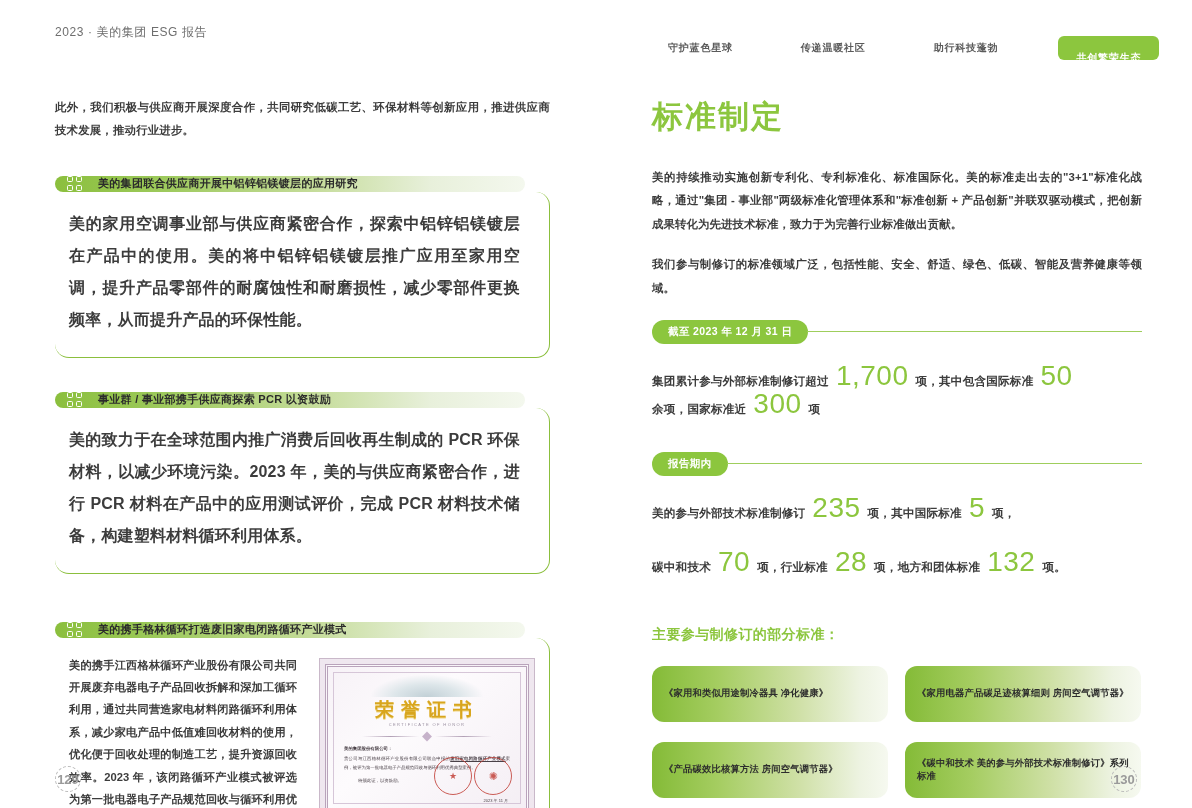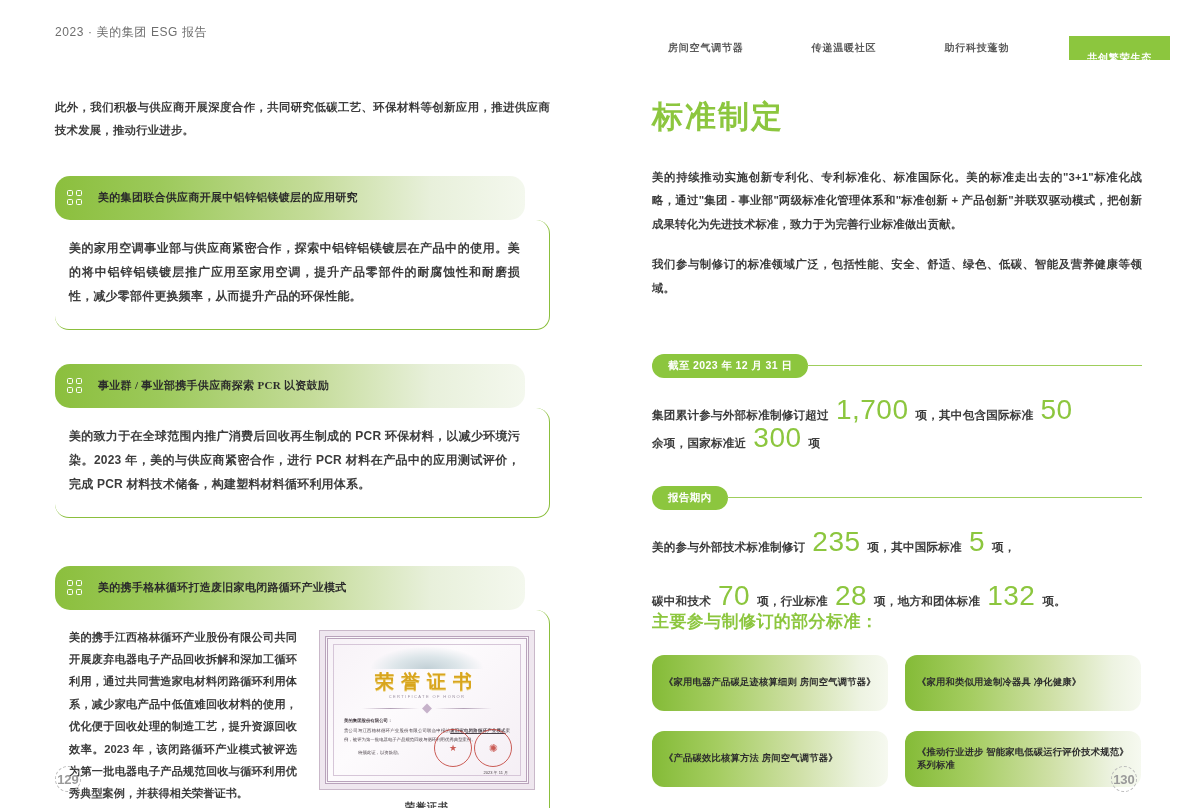--- a/index.html
+++ b/index.html
@@ -44,21 +44,21 @@
     white-space: nowrap;
     letter-spacing: 0.8px;
     font-weight: 600;
     padding: 0 8px;
     line-height: 24px;
   }
   .nav-item.spacer-wide { margin-right: 52px; }
   .nav-item.active {
     background: #8cc63e;
     color: #ffffff;
-    border-radius: 0;
+    border-radius: 6px;
     padding: 12px 18px;
     height: 20px;
     line-height: 20px;
     font-weight: 700;
   }
 
   
   .col-left {
     position: absolute;
     left: 55px; top: 96px;
@@ -79,28 +79,27 @@
     letter-spacing: 0.2px;
   }
 
   
   .case-card {
     position: relative;
     margin-top: 30px;
   }
   .case-head {
     position: relative;
-    height: 44px;
+    height: 16px;
     border-radius: 15px 15px 15px 15px;
     background: linear-gradient(to right, #8bbf3d 0%, #9cc95a 22%, #c5dc9a 55%, #e8f0db 80%, #f4f8ee 100%);
     display: flex;
     align-items: center;
     padding-left: 12px;
     width: 470px;
-    font-family: Liberation Serif, serif;
   }
   .grid-icon {
     width: 15px; height: 15px;
     display: grid;
     grid-template-columns: 6px 6px;
     grid-template-rows: 6px 6px;
     gap: 3px;
     margin-right: 16px;
     flex: 0 0 auto;
   }
@@ -112,21 +111,21 @@
   .case-title {
     font-size: 11px;
     font-weight: 700;
     color: #2b2b2b;
     letter-spacing: 0.3px;
     white-space: nowrap;
   }
   .case-body {
     position: relative;
     padding: 16px 30px 22px 14px;
-    font-size: 12px;
+    font-size: 16px;
     line-height: 2.0;
     color: #3c3c3c;
     text-align: justify;
     font-weight: 600;
     letter-spacing: 0.2px;
   }
   
   .case-frame {
     position: absolute;
     left: 0; top: 0;
@@ -284,21 +283,21 @@
     font-size: 11.4px;
     line-height: 2.05;
     color: #3c3c3c;
     text-align: justify;
     font-weight: 600;
     margin-bottom: 17px;
     letter-spacing: 0.1px;
   }
 
   
-  .stat-block { margin-top: 54px; }
+  .stat-block { margin-top: 20px; }
   .pill-row {
     display: flex;
     align-items: center;
     margin-bottom: 18px;
   }
   .pill {
     background: #8cc63e;
     color: #ffffff;
     font-size: 10.5px;
     font-weight: 700;
@@ -330,21 +329,22 @@
     color: #8cc63e;
     font-size: 28px;
     font-weight: 400;
     padding: 0 7px;
     line-height: 1;
     letter-spacing: 0.5px;
   }
 
   
   .std-head {
-    font-size: 17px;
+    margin-top: 50px;
+    font-size: 14px;
     font-weight: 700;
     color: #8cc63e;
     letter-spacing: 0.4px;
   }
   .std-grid {
     margin-top: 22px;
     display: grid;
     grid-template-columns: 236px 236px;
     gap: 20px 17px;
   }
@@ -380,21 +380,21 @@
   .folio.right { right: 55px; }
 </style>
 </head>
 <body>
 
 <div class="page">
 
   <div class="header">
     <div class="running-title">2023 · 美的集团 ESG 报告</div>
     <div class="nav">
-      <div class="nav-item spacer-wide">房间空气调节器</div>
+      <div class="nav-item spacer-wide">守护蓝色星球</div>
       <div class="nav-item spacer-wide">传递温暖社区</div>
       <div class="nav-item spacer-wide">助行科技蓬勃</div>
       <div class="nav-item active spacer-wide">共创繁荣生态</div>
 
     </div>
   </div>
 
   <div class="col-left">
 
     <div class="intro-para">此外，我们积极与供应商开展深度合作，共同研究低碳工艺、环保材料等创新应用，推进供应商技术发展，推动行业进步。</div>
@@ -513,24 +513,24 @@
         <span>项，行业标准</span>
         <span class="big">28</span>
         <span>项，地方和团体标准</span>
         <span class="big">132</span>
         <span>项。</span>
       </div>
     </div>
 
     <div class="std-head">主要参与制修订的部分标准：</div>
     <div class="std-grid">
+      <div class="std-card">《家用和类似用途制冷器具 净化健康》</div>
       <div class="std-card">《家用电器产品碳足迹核算细则 房间空气调节器》</div>
-      <div class="std-card">《家用和类似用途制冷器具 净化健康》</div>
       <div class="std-card">《产品碳效比核算方法 房间空气调节器》</div>
-      <div class="std-card">《推动行业进步 智能家电低碳运行评价技术规范》系列标准</div>
+      <div class="std-card">《碳中和技术 美的参与外部技术标准制修订》系列标准</div>
 
     </div>
 
   </div>
 
   <div class="folio left">129</div>
   <div class="folio right">130</div>
 
 </div>
 

